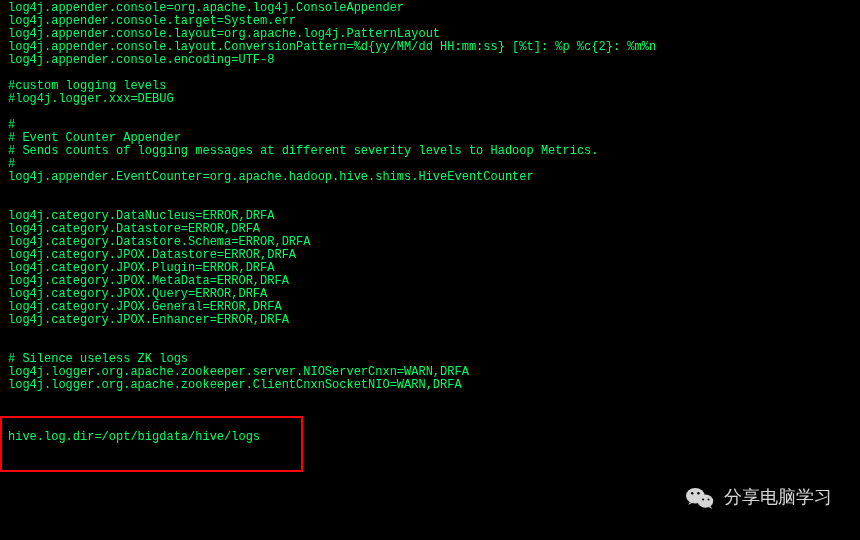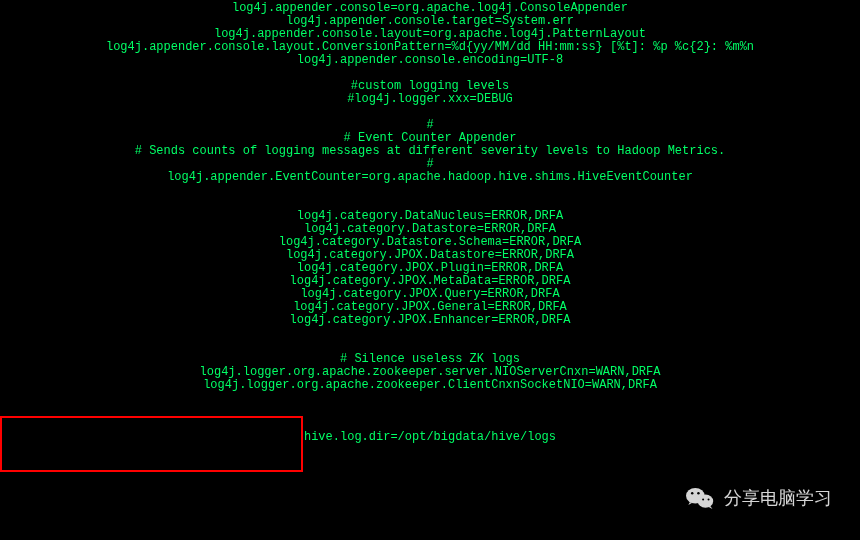--- a/index.html
+++ b/index.html
@@ -10,41 +10,40 @@
       font-family: "Courier New", monospace;
       font-size: 12px;
       line-height: 13px;
       color: #00ff66;
       overflow: hidden;
       position: relative;
     }
     .terminal {
       padding: 2px 8px;
       white-space: pre;
-      text-align: center;
     }
     .line { display: block; }
     .highlight-box {
       position: absolute;
       left: 0px;
       top: 416px;
       width: 303px;
       height: 56px;
       border: 2px solid #ff0000;
       pointer-events: none;
     }
     .watermark {
       position: absolute;
       right: 28px;
       bottom: 30px;
       display: flex;
       align-items: center;
       gap: 10px;
       color: #e8e8e8;
-      font-family: Liberation Sans, sans-serif;
+      font-family: Liberation Mono, monospace;
       font-size: 18px;
       opacity: 0.92;
     }
     .wechat-icon {
       width: 28px;
       height: 24px;
       position: relative;
     }
     .wechat-icon svg { width: 100%; height: 100%; }
   </style>

